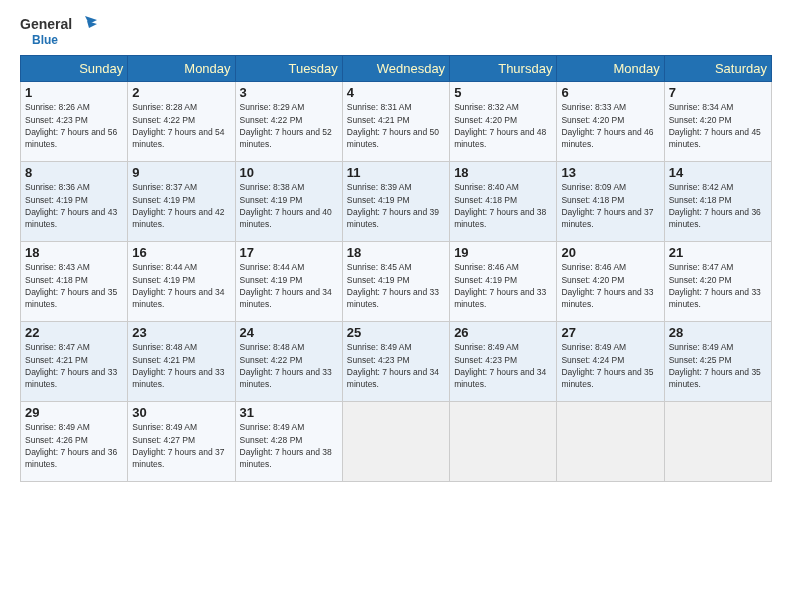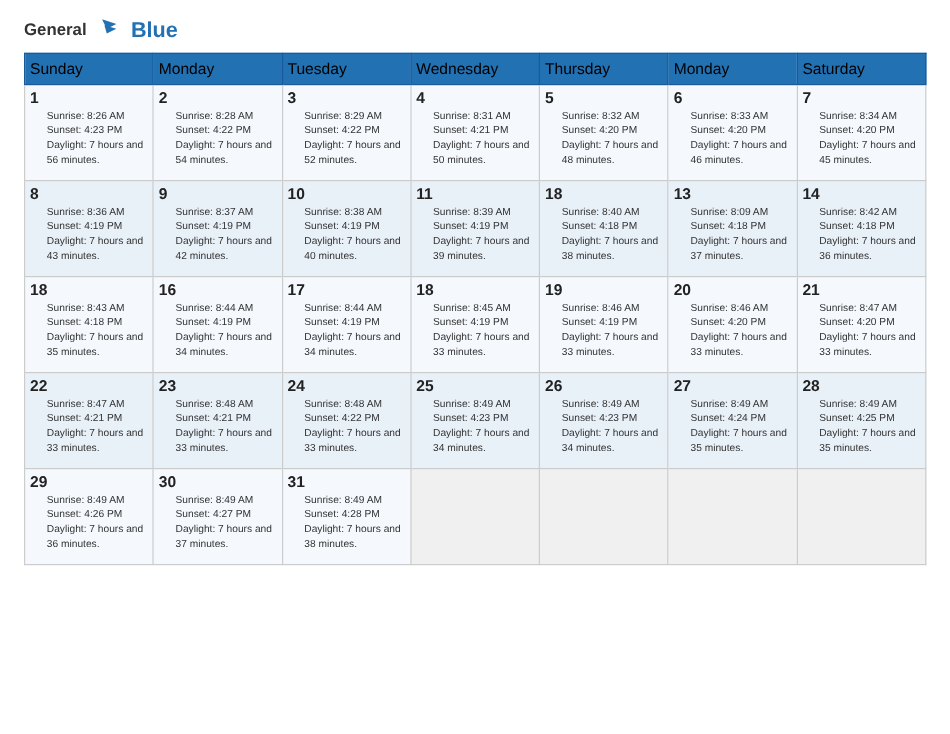--- a/index.html
+++ b/index.html
@@ -41,23 +41,23 @@
       color: #555;
       margin-top: 2px;
     }
     .calendar {
       width: 100%;
       border-collapse: collapse;
       font-size: 9.5px;
     }
     .calendar thead th {
       background: #2271b3;
-      color: #000000;
+      color: #fef9c3;
       padding: 5px 4px;
-      text-align: left;
+      text-align: right;
       font-size: 13px;
       font-weight: normal;
       border: 1px solid #1a5a9a;
     }
     .calendar tbody td {
       border: 1px solid #ccc;
       vertical-align: top;
       padding: 3px 4px;
       width: calc(100% / 7);
       background: #fff;
@@ -74,41 +74,40 @@
       font-size: 13px;
       font-weight: bold;
       color: #222;
       display: block;
       margin-bottom: 1px;
     }
     .day-info {
       font-size: 8.5px;
       color: #333;
       line-height: 1.45;
-      margin-left: 14px;
     }
     .empty-cell {
       background: #f0f0f0 !important;
     }
   </style>
 </head>
 <body>
 
 <div class="page">
   <div class="header">
     <div class="logo">
-  <div style="display:flex;flex-direction:row;align-items:flex-start;line-height:1.1;">
+  <div style="display:flex;flex-direction:column;align-items:flex-start;line-height:1.1;">
     <div style="display:flex;align-items:center;">
       <span style="font-size:14px;font-weight:bold;color:#333;">General</span>
       <svg width="22" height="18" viewBox="0 0 22 18" style="margin-left:3px;">
         <polygon points="10,0 22,4 14,8" fill="#2271b3"></polygon>
         <polygon points="12,5 22,8 14,12" fill="#2271b3"></polygon>
       </svg>
     </div>
-    <span style="font-size:18px;font-weight:bold;color:#2271b3;padding-left:12px;">Blue</span>
+    <span style="font-size:12px;font-weight:bold;color:#2271b3;padding-left:12px;">Blue</span>
   </div>
 </div>
     <div class="title-block">
       <div class="main-title"></div>
       <div class="subtitle"></div>
     </div>
   </div>
 
   <table class="calendar">
     <thead>

